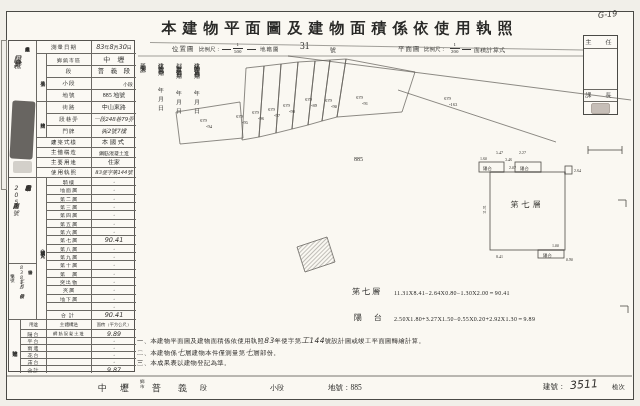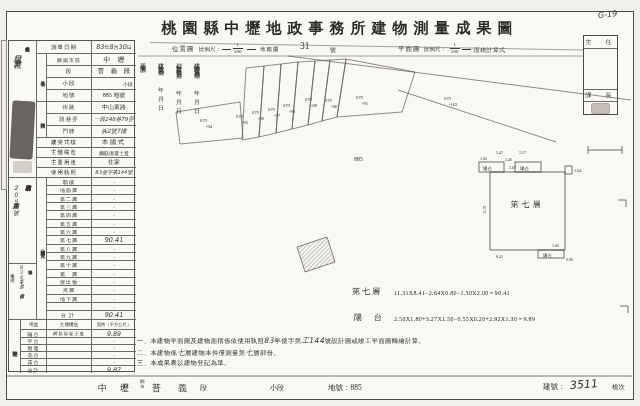--- a/index.html
+++ b/index.html
@@ -32,21 +32,21 @@
   .svgd{font-size:4px;}
 </style>
 </head>
 <body>
 
 <div class="page">
   <div class="frame"></div>
 
   <div class="abs hw" style="left:598px;top:10px;font-size:8px;transform:rotate(-6deg);">G-19</div>
 
-  <div class="abs print" style="left:120px;top:19px;width:440px;text-align:center;font-size:15px;font-weight:bold;letter-spacing:6px;white-space:nowrap;">桃園縣中壢地政事務所建物測量成果圖</div>
+  <div class="abs print" style="left:120px;top:19px;width:440px;text-align:center;font-size:15px;font-weight:bold;letter-spacing:6px;white-space:nowrap;">本建物平面圖及建物面積係依使用執照</div>
 
   <div class="abs print" style="left:172px;top:45px;font-size:6.5px;letter-spacing:1px;">位置圖</div>
   <div class="abs print" style="left:199px;top:46px;font-size:5.5px;">比例尺：</div>
   <div class="dash" style="left:222px;top:49px;"></div>
   <div class="abs frac" style="left:233px;top:42px;">
     <span>1</span>
     <span class="den">500</span>
   </div>
   <div class="dash" style="left:247px;top:49px;"></div>
   <div class="abs print" style="left:260px;top:46px;font-size:5.5px;letter-spacing:1px;">地籍圖</div>

